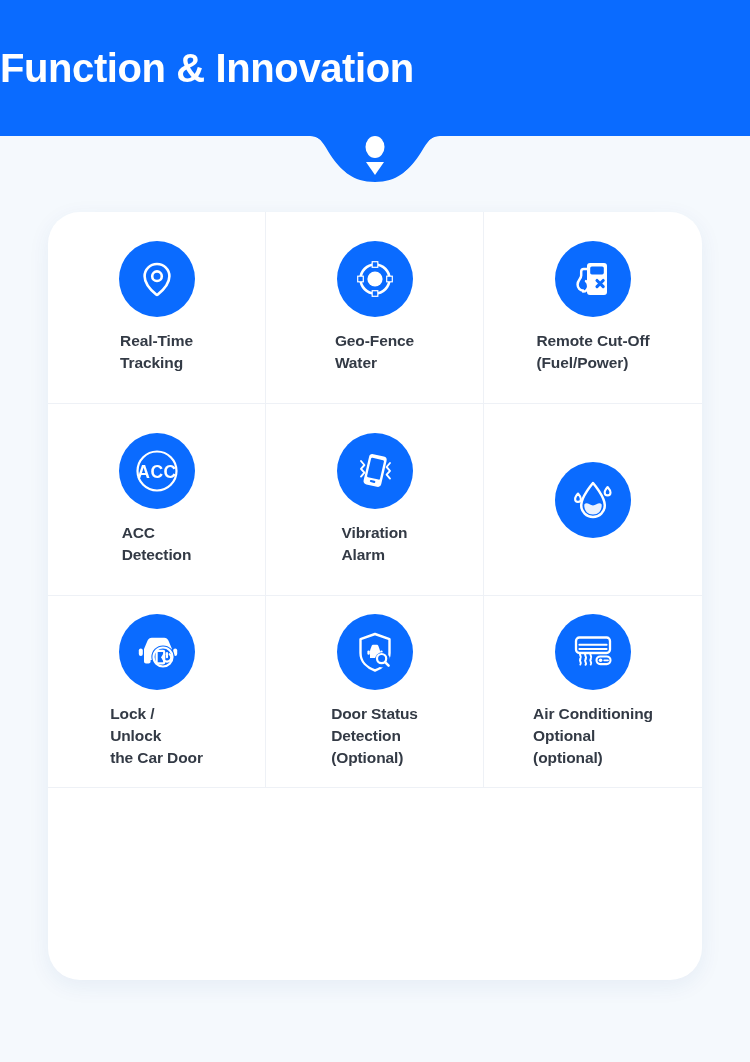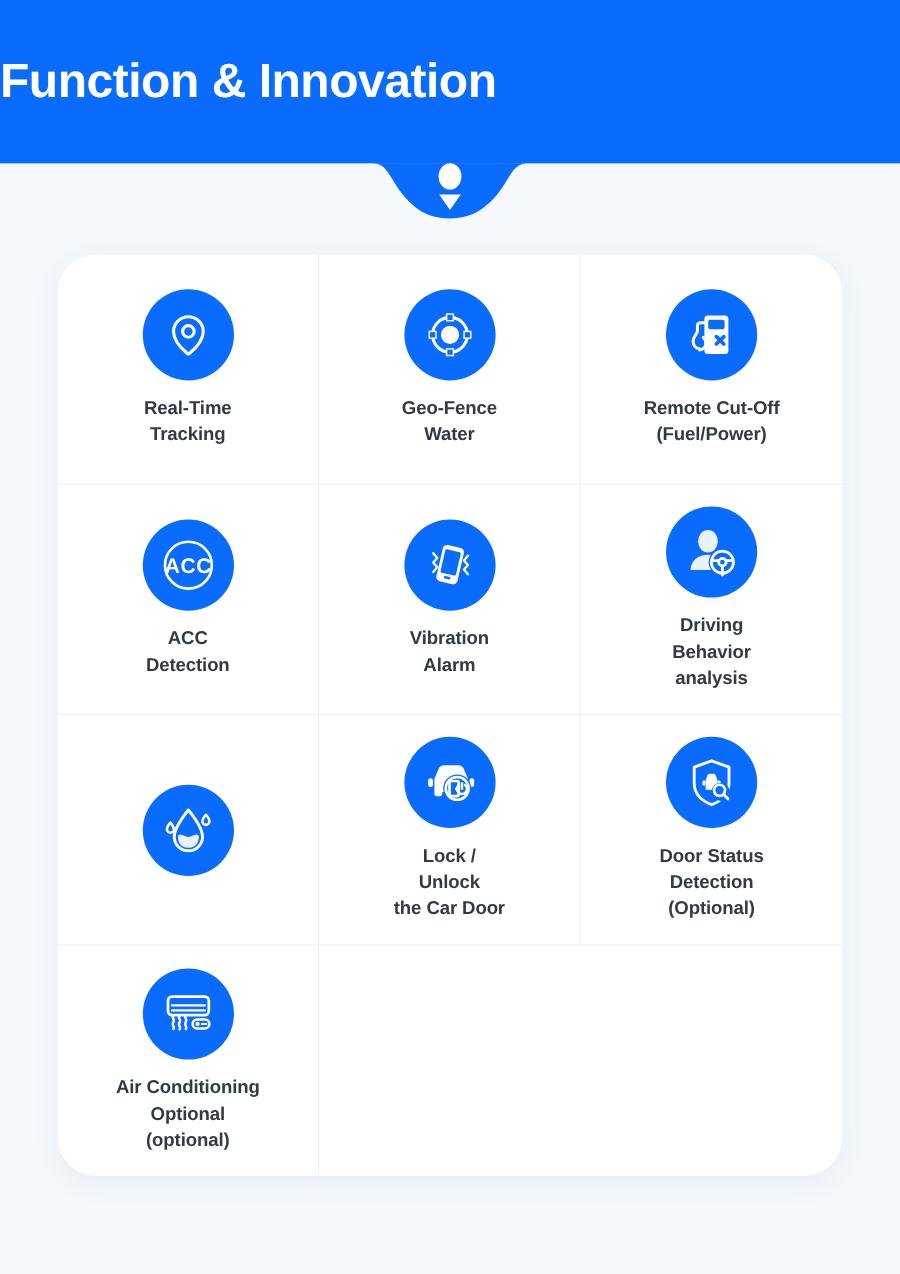--- a/index.html
+++ b/index.html
@@ -116,21 +116,20 @@
   }
 
   .icon-circle svg { display: block; }
 
   .cell-label {
     margin-top: 13px;
     color: #333a45;
     font-size: 15.5px;
     font-weight: bold;
     line-height: 1.42;
-    text-align: center;
     white-space: pre-line;
     letter-spacing: -0.1px;
   }
 </style>
 </head>
 <body>
 
 <div class="header">
   <div class="header-title">Function &amp; Innovation</div>
 </div>
@@ -213,35 +212,20 @@
             <rect x="22.2" y="33.6" width="5.6" height="2.2" rx="1.1" fill="#0a6bff"></rect>
           </g>
           <path d="M11 14 l3.4 4 l-3.4 3.8 l3.4 3.8 l-3.4 4" fill="none" stroke="#fff" stroke-width="1.9" stroke-linecap="round" stroke-linejoin="round"></path>
           <path d="M40 16 l-3.4 4 l3.4 3.8 l-3.4 3.8 l3.4 4" fill="none" stroke="#fff" stroke-width="1.9" stroke-linecap="round" stroke-linejoin="round"></path>
         </svg>
       </div>
       <div class="cell-label">Vibration
 Alarm</div>
     </div>
 
-    <div class="cell">
-      <div class="icon-circle">
-        <svg width="48" height="46" viewBox="0 0 48 46">
-          <ellipse cx="21" cy="14" rx="8.2" ry="9.4" fill="#eaf2ff"></ellipse>
-          <path d="M6.5 38 c0-8.2 6.5-12.8 14.5-12.8 S35.5 29.8 35.5 38 Z" fill="#eaf2ff"></path>
-          <circle cx="33" cy="31.5" r="11.4" fill="#0a6bff"></circle>
-          <circle cx="33" cy="31.5" r="9.2" fill="none" stroke="#fff" stroke-width="2.3"></circle>
-          <circle cx="33" cy="31.5" r="3.1" fill="none" stroke="#fff" stroke-width="2.3"></circle>
-          <path d="M24.2 30.2 h5.7 M36.1 30.2 h5.7 M33 34.6 v7.6" stroke="#fff" stroke-width="2.3" stroke-linecap="round"></path>
-        </svg>
-      </div>
-      <div class="cell-label">Driving
-Behavior
-analysis</div>
-    </div>
 
     <div class="cell">
       <div class="icon-circle">
         <svg width="48" height="48" viewBox="0 0 48 48">
           <path d="M24 7 C24 7 12.2 20.6 12.2 29.3 C12.2 35.8 17.5 41 24 41 C30.5 41 35.8 35.8 35.8 29.3 C35.8 20.6 24 7 24 7 Z" fill="none" stroke="#fff" stroke-width="2.5" stroke-linejoin="round"></path>
           <path d="M15.3 28.4 C18 25.6 20.6 29.4 24 29.4 C27.4 29.4 30 25.6 32.7 28.4 C33 32 31.4 38.5 24 38.5 C16.6 38.5 15 32 15.3 28.4 Z" fill="#eaf2ff"></path>
           <path d="M9 17.5 C9 17.5 6.1 20.9 6.1 23 C6.1 24.6 7.4 25.9 9 25.9 C10.6 25.9 11.9 24.6 11.9 23 C11.9 20.9 9 17.5 9 17.5 Z" fill="none" stroke="#fff" stroke-width="2.1" stroke-linejoin="round"></path>
           <path d="M38.6 11 C38.6 11 35.7 14.4 35.7 16.5 C35.7 18.1 37 19.4 38.6 19.4 C40.2 19.4 41.5 18.1 41.5 16.5 C41.5 14.4 38.6 11 38.6 11 Z" fill="none" stroke="#fff" stroke-width="2.1" stroke-linejoin="round"></path>
         </svg>
       </div>

